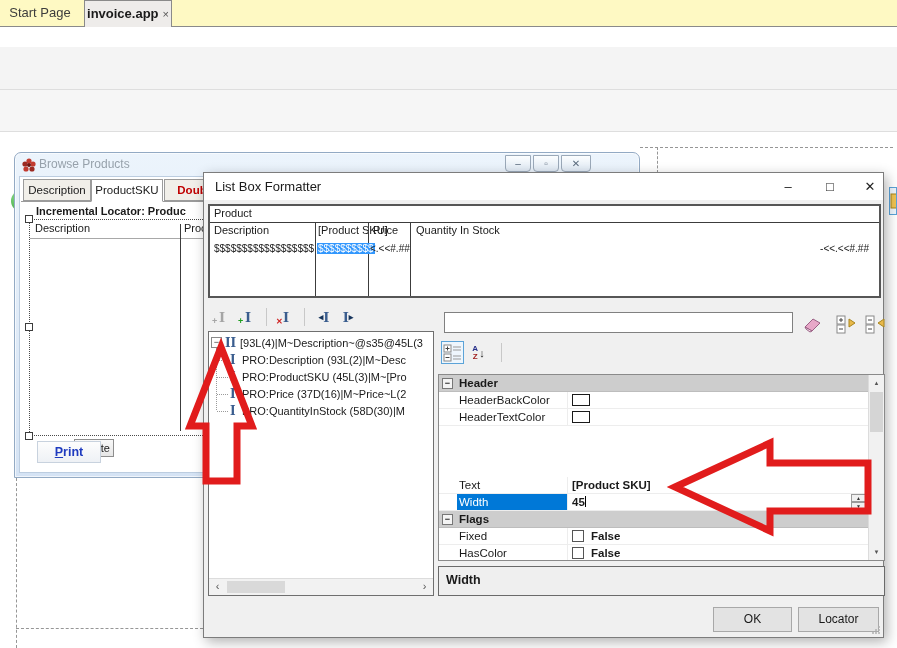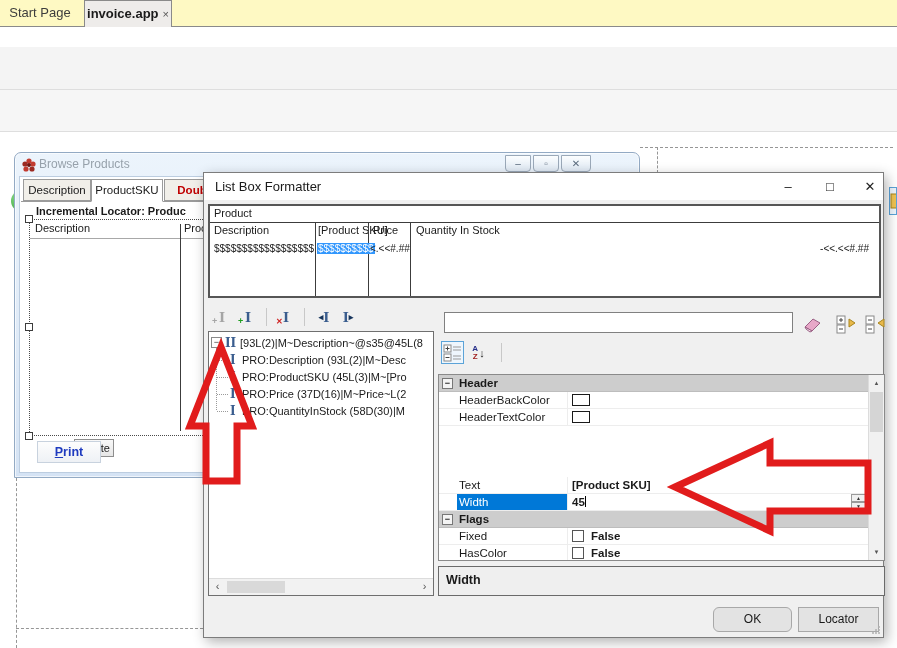--- a/index.html
+++ b/index.html
@@ -454,21 +454,21 @@
     <div class="fbtn" style="left:132px">
       <span class="ibeam">I</span>
       <span class="badge b-arr" style="position:static">▸</span>
     </div>
 
     <div class="tree">
       <div class="tvline"></div>
       <div class="trow" style="top:3px">
         <span class="texp">−</span>
         <span class="ticon" style="left:16px">II</span>
-        <span class="tlabel" style="left:31px">[93L(2)|M~Description~@s35@45L(8</span>
+        <span class="tlabel" style="left:31px">[93L(4)|M~Description~@s35@45L(3</span>
       </div>
       <div class="trow" style="top:20px">
         <span class="tconn"></span>
         <span class="ticon" style="left:21px">I</span>
         <span class="tlabel" style="left:33px">PRO:Description (93L(2)|M~Desc</span>
       </div>
       <div class="trow" style="top:37px">
         <span class="tconn"></span>
         <span class="ticon" style="left:21px">I</span>
         <span class="tlabel" style="left:33px">PRO:ProductSKU (45L(3)|M~[Pro</span>
@@ -584,21 +584,21 @@
         <div class="vsb-btn" style="top:0">▲</div>
         <div class="vsb-thumb"></div>
         <div class="vsb-btn" style="bottom:0">▼</div>
       </div>
     </div>
 
     <div class="descpanel">
       <div>Width</div>
     </div>
 
-    <div class="dlgbtn" style="left:509px; width:79px;border-radius:6px;">OK</div>
+    <div class="dlgbtn" style="left:509px; width:79px;">OK</div>
     <div class="dlgbtn" style="left:594px; width:81px;">Locator</div>
     <svg class="grip" width="10" height="10">
       <circle cx="8" cy="2" r="1" fill="#b0b0b0"></circle>
         <circle cx="8" cy="5" r="1" fill="#b0b0b0"></circle>
         <circle cx="8" cy="8" r="1" fill="#b0b0b0"></circle>
         <circle cx="5" cy="5" r="1" fill="#b0b0b0"></circle>
         <circle cx="5" cy="8" r="1" fill="#b0b0b0"></circle>
         <circle cx="2" cy="8" r="1" fill="#b0b0b0"></circle>
     </svg>
   </div>

